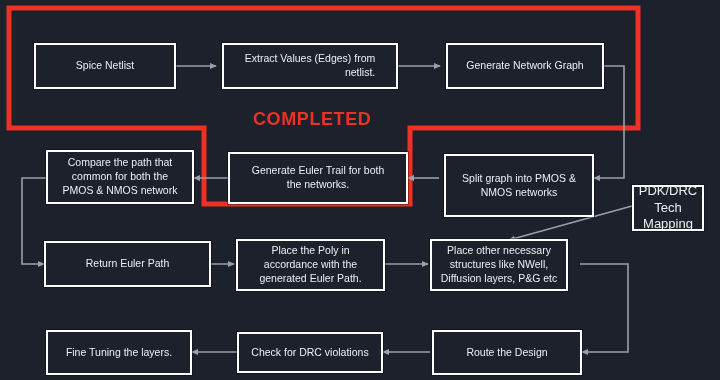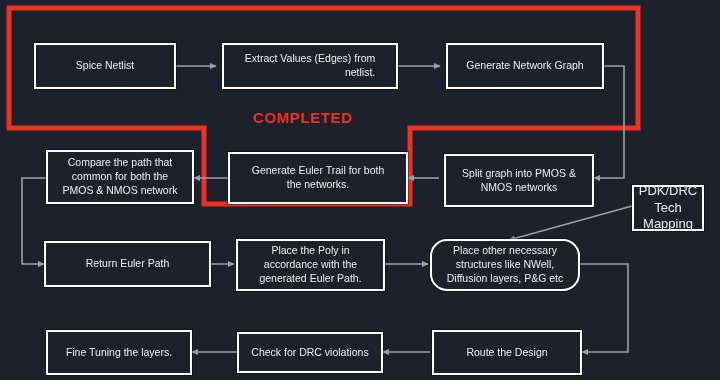--- a/index.html
+++ b/index.html
@@ -43,21 +43,21 @@
   }
   .node-small {
     font-size: 13px;
     line-height: 1.28;
   }
   #completed-label {
     position: absolute;
     left: 253px;
     top: 109px;
     color: #ef3124;
-    font-size: 15px;
+    font-size: 18px;
     font-weight: bold;
     letter-spacing: 0.6px;
     z-index: 6;
     white-space: nowrap;
   }
 </style>
 </head>
 <body>
 
 <div id="canvas">
@@ -100,21 +100,21 @@
 
   <div class="node" style="left:222px; top:43px; width:176px; height:46px;text-align:right;">
     <span class="node-text">Extract Values (Edges) from
 netlist.</span>
   </div>
 
   <div class="node" style="left:446px; top:43px; width:158px; height:46px;">
     <span class="node-text">Generate Network Graph</span>
   </div>
 
-  <div class="node" style="left:444px; top:154px; width:150px; height:53px;">
+  <div class="node" style="left:444px; top:154px; width:150px; height:63px;">
     <span class="node-text">Split graph into PMOS &amp;
 NMOS networks</span>
   </div>
 
   <div class="node" style="left:228px; top:152px; width:180px; height:52px;">
     <span class="node-text">Generate Euler Trail for both
 the networks.</span>
   </div>
 
   <div class="node" style="left:46px; top:150px; width:148px; height:54px;">
@@ -132,21 +132,21 @@
   <div class="node" style="left:44px; top:241px; width:167px; height:46px;">
     <span class="node-text">Return Euler Path</span>
   </div>
 
   <div class="node" style="left:236px; top:239px; width:149px; height:52px;">
     <span class="node-text">Place the Poly in
 accordance with the
 generated Euler Path.</span>
   </div>
 
-  <div class="node" style="left:430px; top:239px; width:150px; height:52px;border-radius:17px;">
+  <div class="node" style="left:430px; top:239px; width:138px; height:52px;">
     <span class="node-text">Place other necessary
 structures like NWell,
 Diffusion layers, P&amp;G etc</span>
   </div>
 
   <div class="node" style="left:432px; top:330px; width:150px; height:45px;">
     <span class="node-text">Route the Design</span>
   </div>
 
   <div class="node" style="left:237px; top:332px; width:146px; height:41px;">

